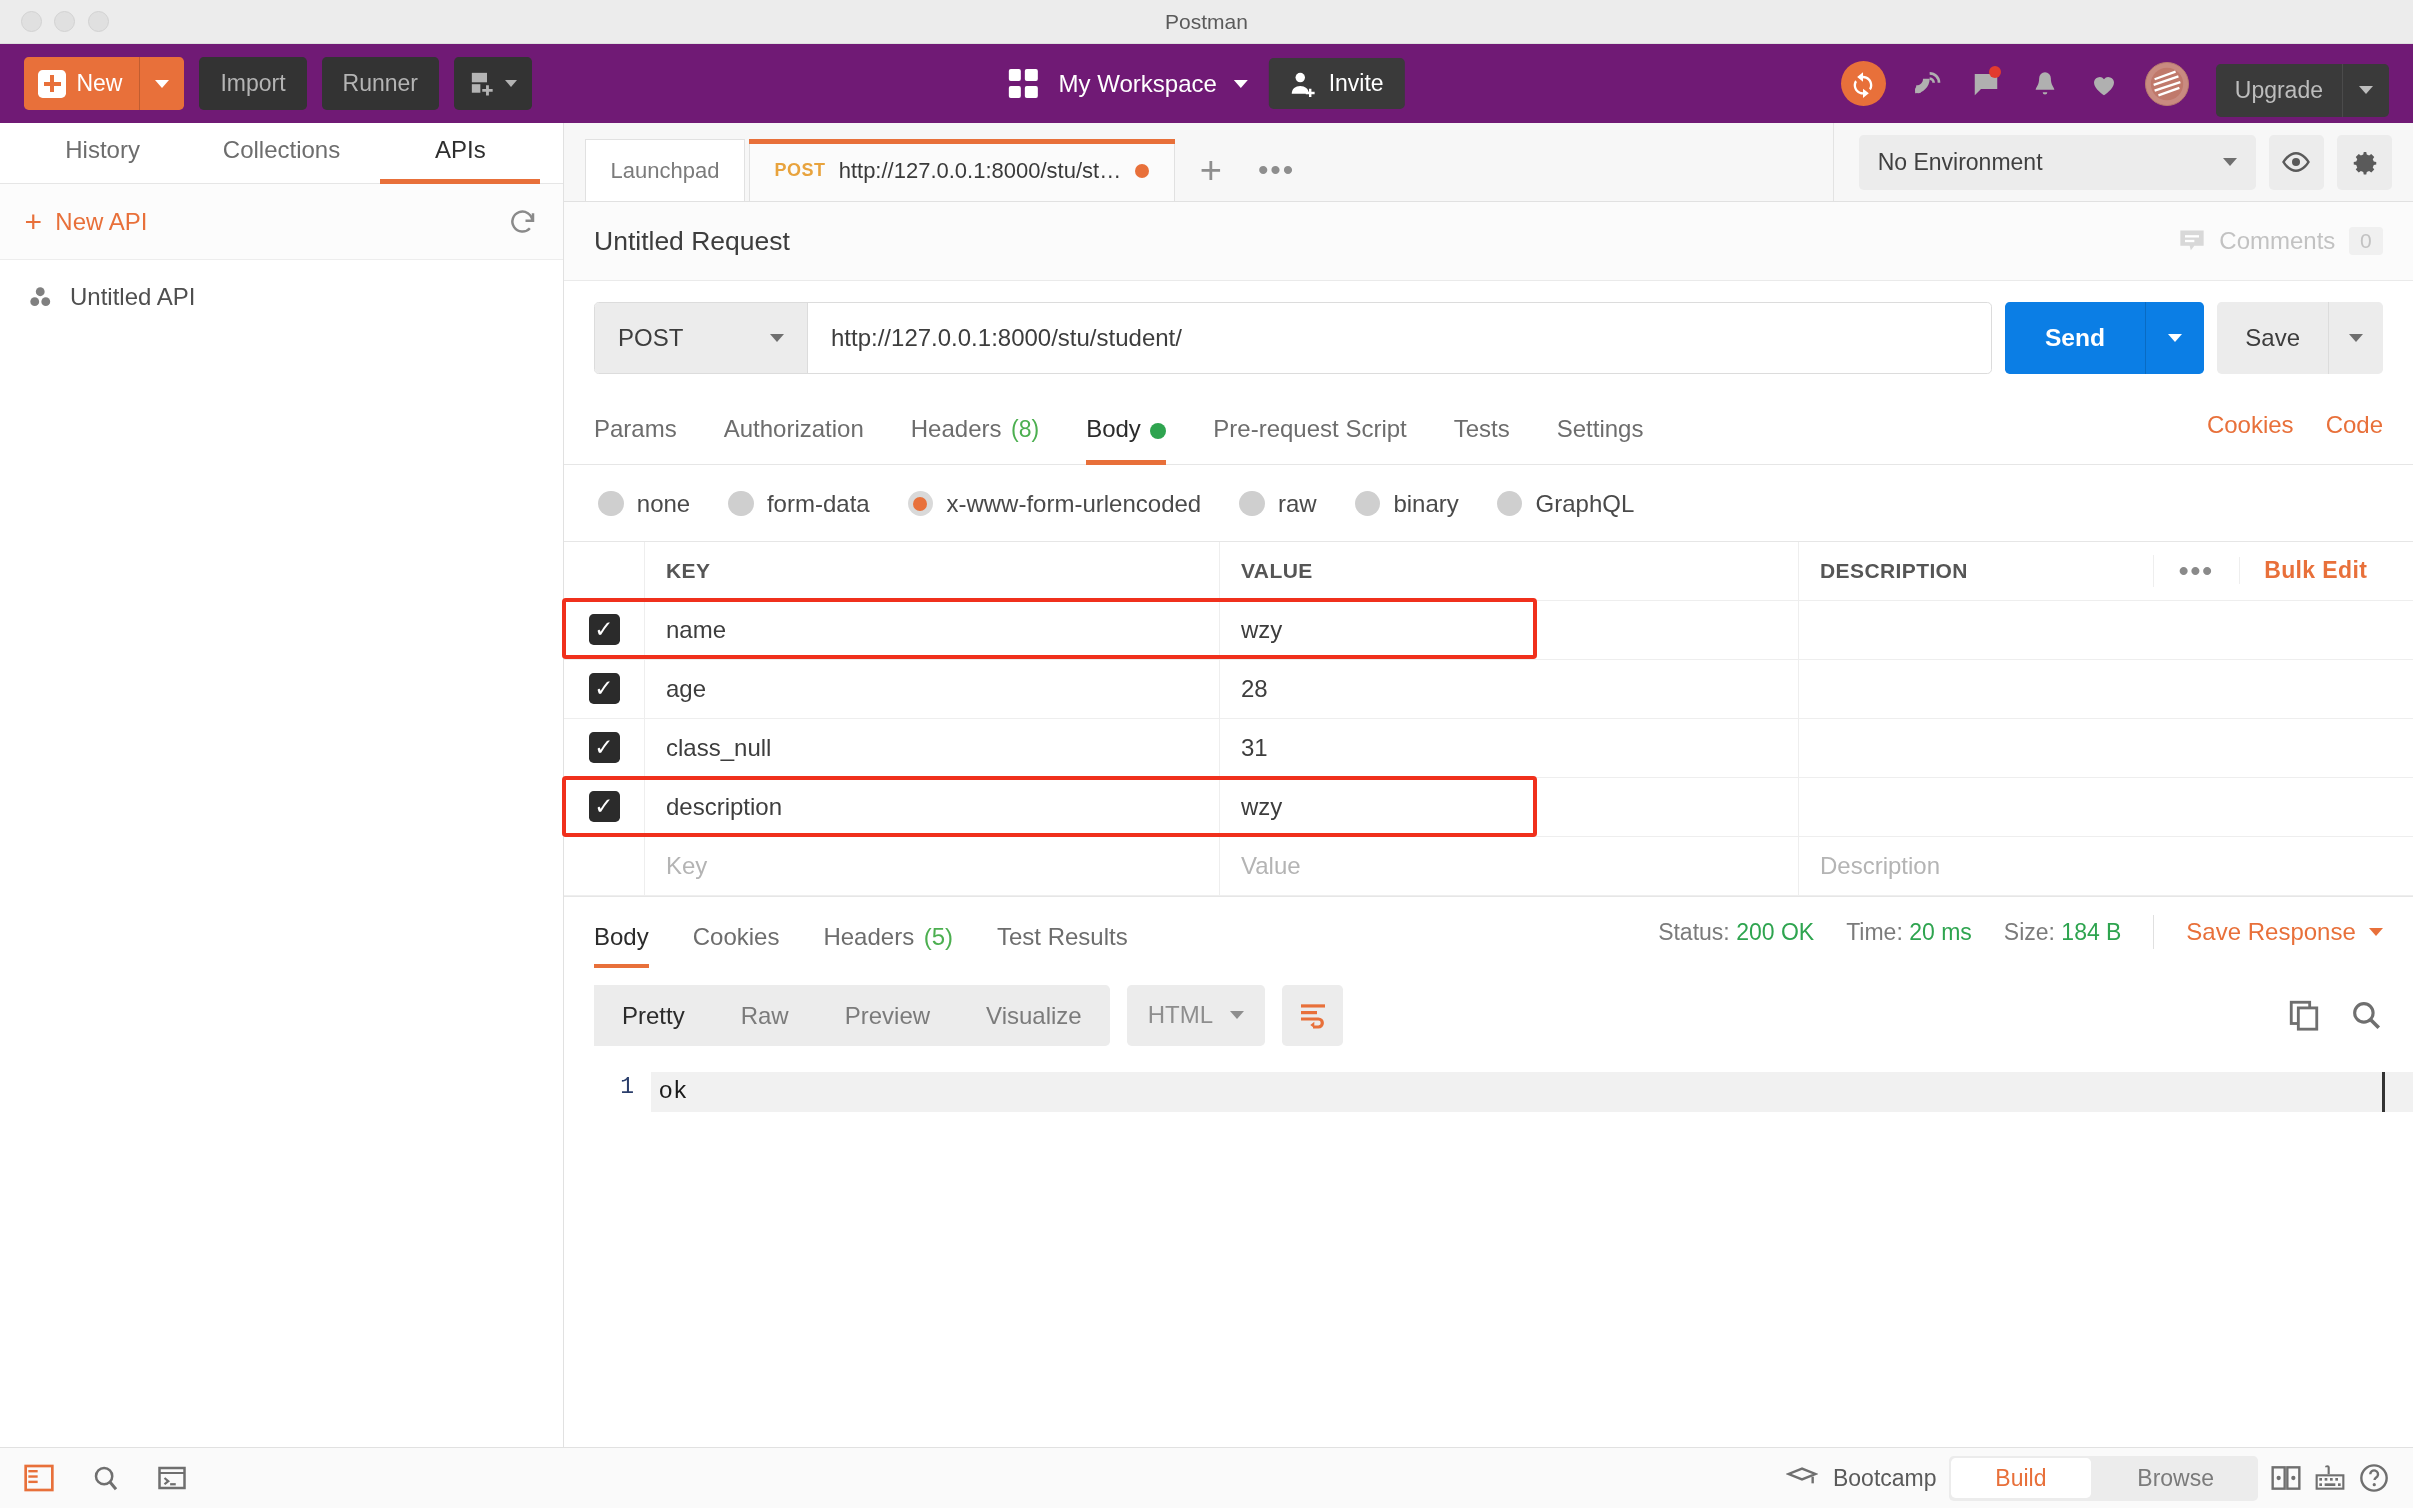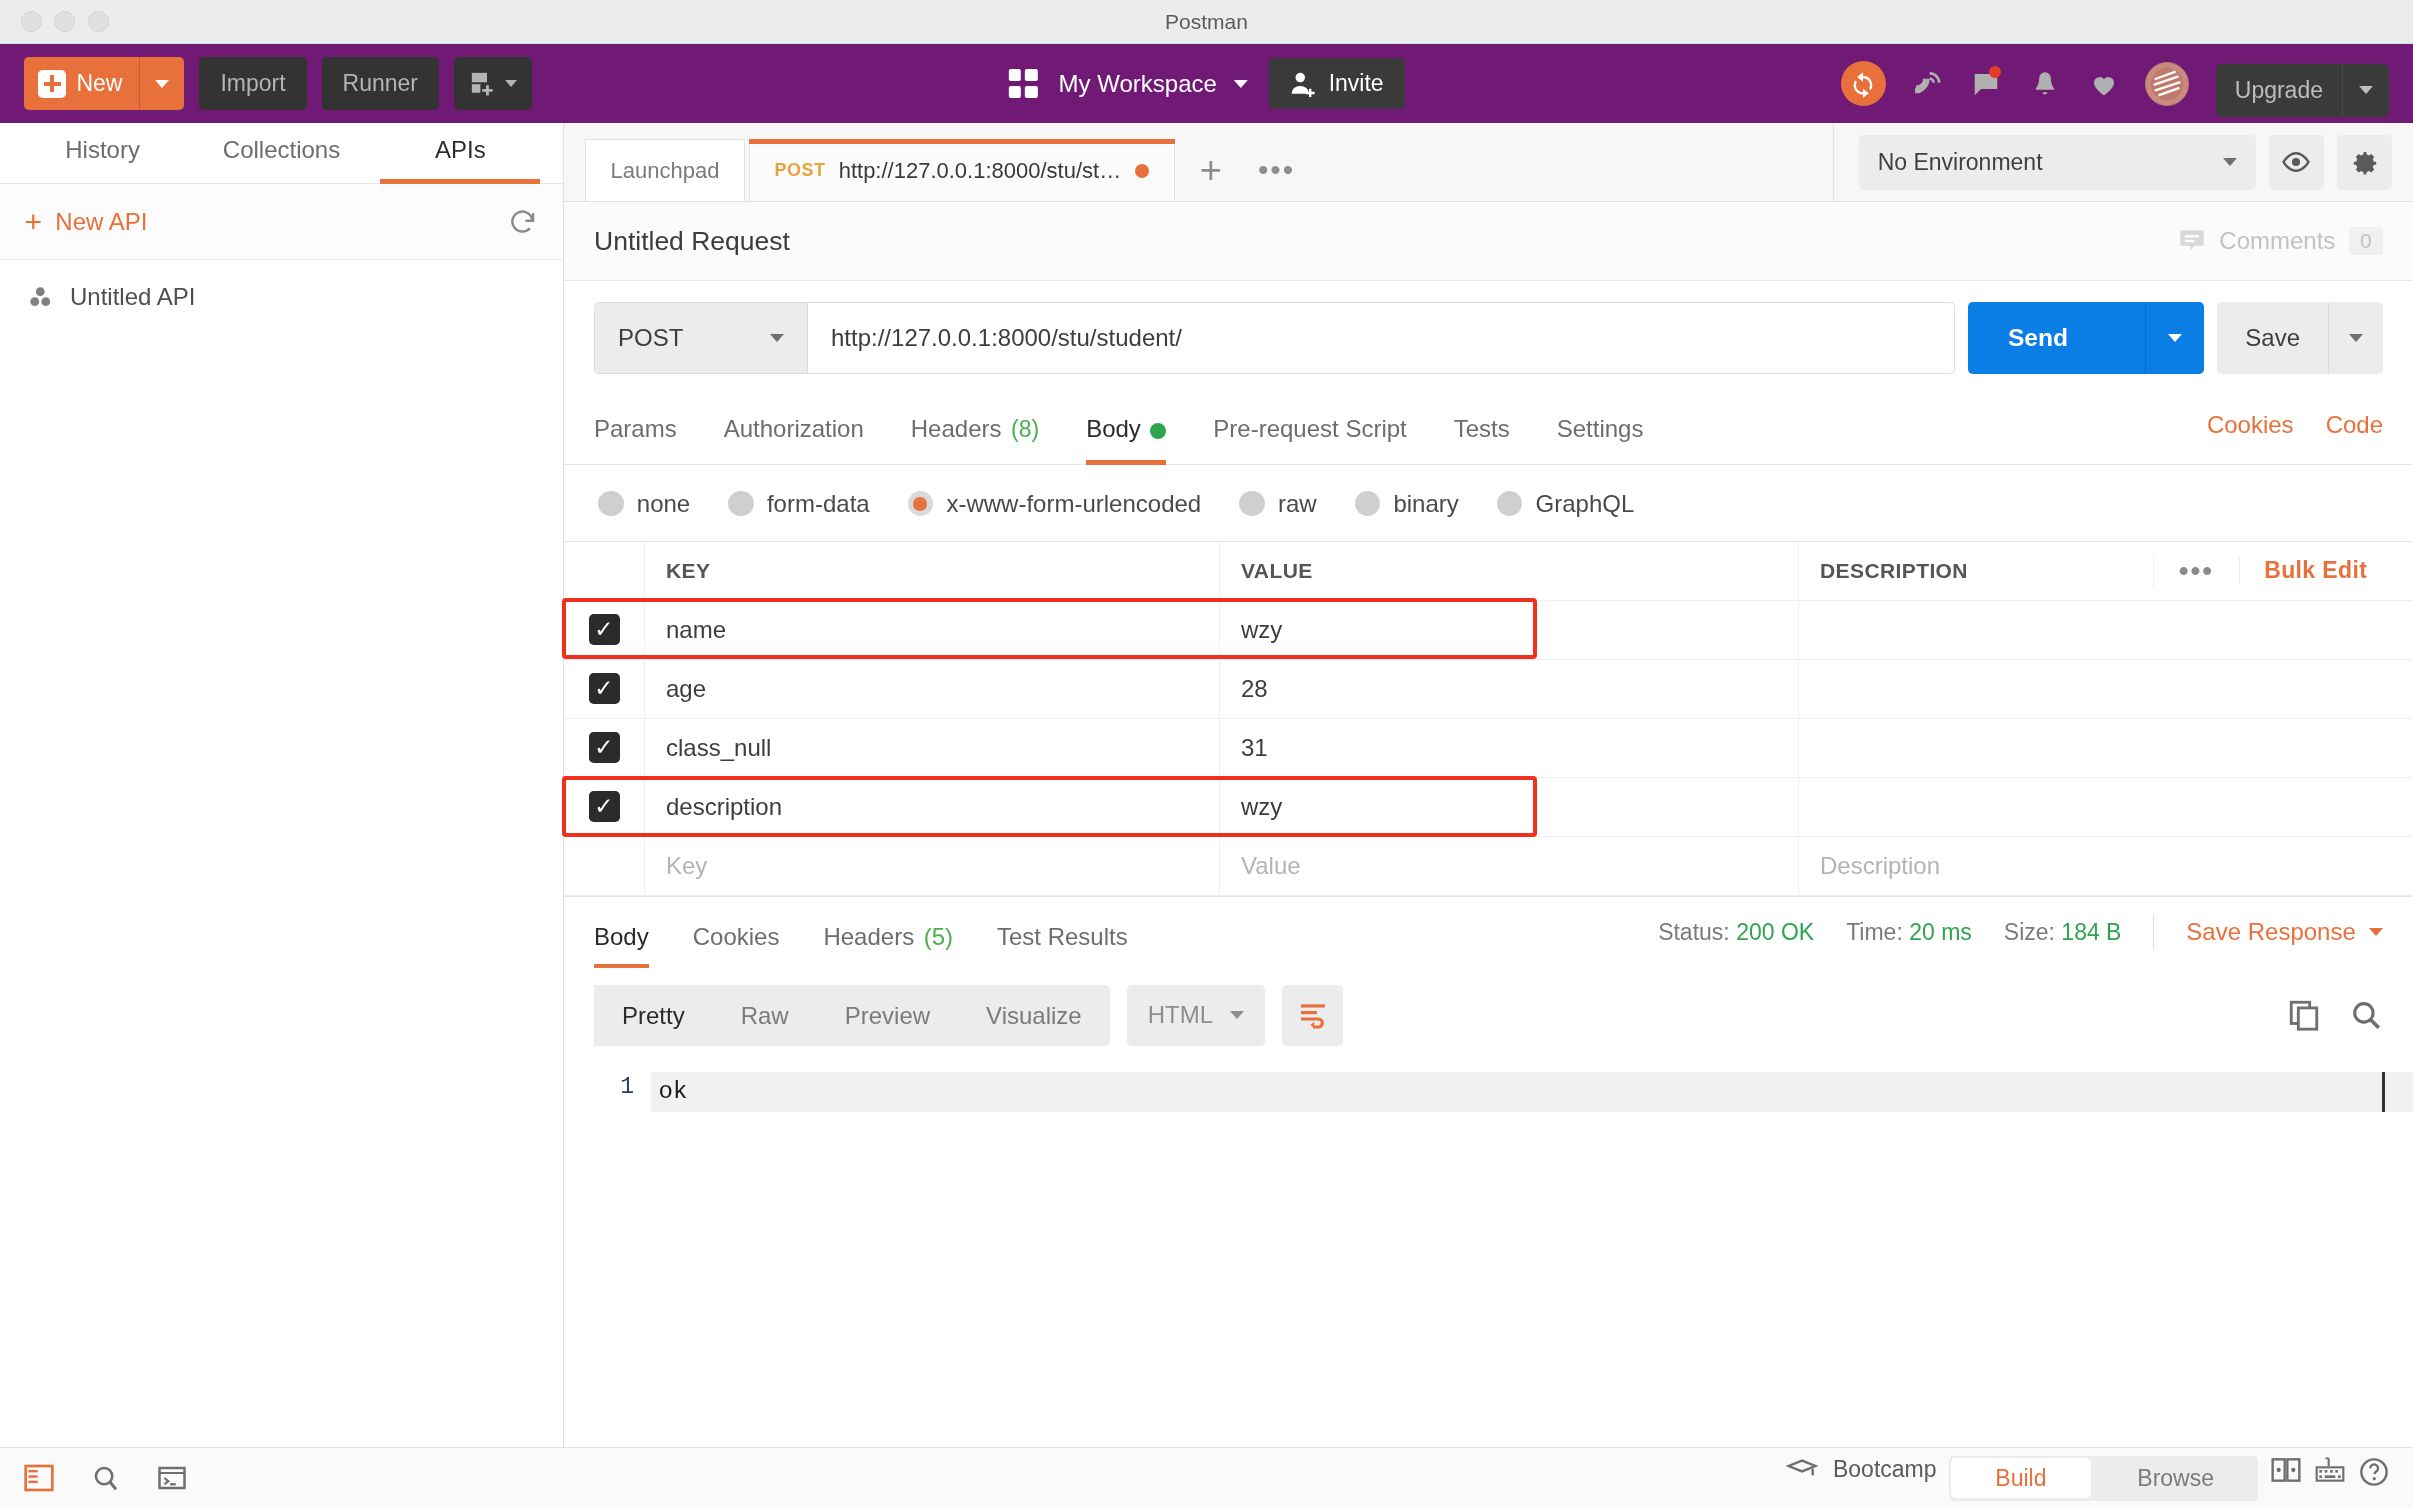--- a/index.html
+++ b/index.html
@@ -151,21 +151,21 @@
   .comments .cnt { background: #f0f0f0; border-radius: 3.8px; padding: 1.9px 11.4px; font-size: 21px; color: #c2c2c2; }
 
   .url-row { padding: 21px 30px 17px 30px; display: flex; gap: 13.2px; align-items: center; }
   .url-box { flex: 1; display: flex; height: 72px; border: 0.9px solid #dcdcdc; border-radius: 4.7px; overflow: hidden; background: #fff; min-width: 0; }
   .method-sel {
     width: 213px; flex: 0 0 213px; background: #ececec; display: flex; align-items: center;
     padding: 0 23px; font-size: 24px; color: #3d3d3d; border-right: 0.9px solid #dcdcdc;
   }
   .method-sel .caret { margin-left: auto; color: #6f6f6f; }
   .url-input { flex: 1; display: flex; align-items: center; padding: 0 23px; font-size: 24px; color: #3d3d3d; min-width: 0; }
-  .btn-send { height: 72px; background: #0b7ee5; border-radius: 4.7px; display: flex; align-items: center; color: #fff; font-size: 24.6px; gap: 37px; }
+  .btn-send { height: 72px; background: #0b7ee5; border-radius: 4.7px; display: flex; align-items: center; color: #fff; font-size: 24.6px; }
   .btn-send .s-lbl { padding: 0 40px; font-weight: bold; }
   .btn-send .s-caret { width: 59px; height: 100%; display: flex; align-items: center; justify-content: center; border-left: 0.9px solid rgba(0,0,0,.15); }
   .btn-save { height: 72px; background: #ececec; border-radius: 4.7px; display: flex; align-items: center; color: #3d3d3d; font-size: 24px; }
   .btn-save .s-lbl { padding: 0 28px; }
   .btn-save .s-caret { width: 55px; height: 100%; display: flex; align-items: center; justify-content: center; border-left: 0.9px solid #dcdcdc; color: #6f6f6f; }
 
   .req-tabs { display: flex; align-items: center; padding: 0 30px; border-bottom: 0.9px solid #e6e6e6; height: 74px; flex: 0 0 74px; }
   .rq-tab { font-size: 24px; color: #6d6d6d; padding: 0 0 21px 0; margin-right: 47px; position: relative; display: flex; align-items: flex-end; gap: 9.5px; align-self: flex-end; }
   .rq-tab.active { color: #2b2b2b; }
   .rq-tab.active::after { content: ''; position: absolute; left: 0; right: 0; bottom: -0.9px; height: 4.7px; background: #e8703a; }
@@ -224,21 +224,21 @@
   .gutter { width: 87px; flex: 0 0 87px; text-align: right; padding: 13.2px 17px 0 0; font-size: 23px; color: #2b3e6b; font-family: "Liberation Mono", monospace; }
   .code-area { flex: 1; padding: 11.4px 0 0 0; position: relative; }
   .code-line { background: #f1f1f1; height: 40px; display: flex; align-items: center; padding-left: 7.6px; font-size: 24px; color: #1a1a1a; font-family: "Liberation Mono", monospace; }
   .code-caret { position: absolute; right: 28px; top: 11.4px; width: 2.8px; height: 40px; background: #333; }
 
   
   .footer {
     height: 61px; flex: 0 0 61px; background: #fafafa; border-top: 0.9px solid #e1e1e1;
     display: flex; align-items: center; padding: 0 23px; gap: 36px;
   }
-  .f-right { margin-left: auto; display: flex; align-items: flex-start; gap: 12px; }
+  .f-right { margin-left: auto; display: flex; align-items: center; gap: 12px; }
   .bootcamp { display: flex; align-items: center; gap: 15px; font-size: 23px; color: #5a5a5a; }
   .bb-toggle { display: flex; background: #ececec; border-radius: 4.7px; height: 45px; align-items: center; }
   .bb-item { padding: 0 44px; font-size: 23px; line-height: 45px; color: #7b7b7b; }
   .bb-item.active { background: #ffffff; color: #e8703a; border-radius: 4.7px; margin: 2.8px; line-height: 40px; }
   svg { display: block; }
 </style>
 </head>
 <body>
 
 <div class="app">

